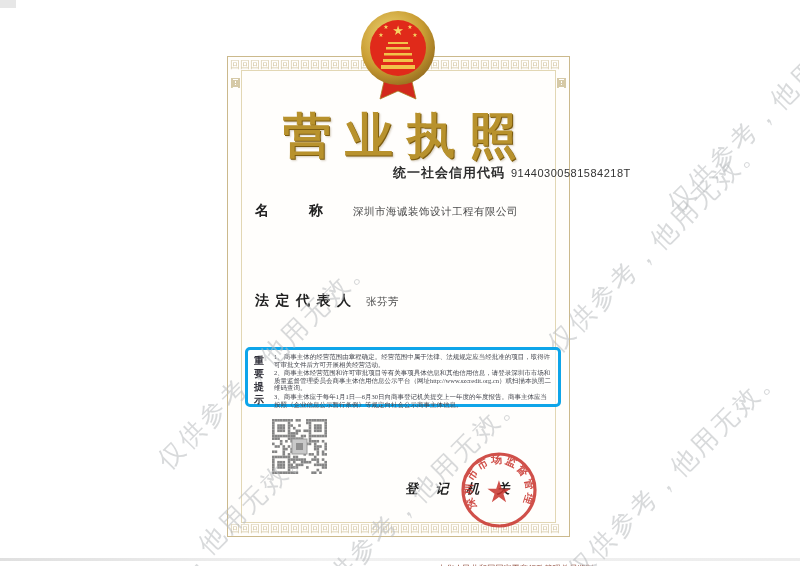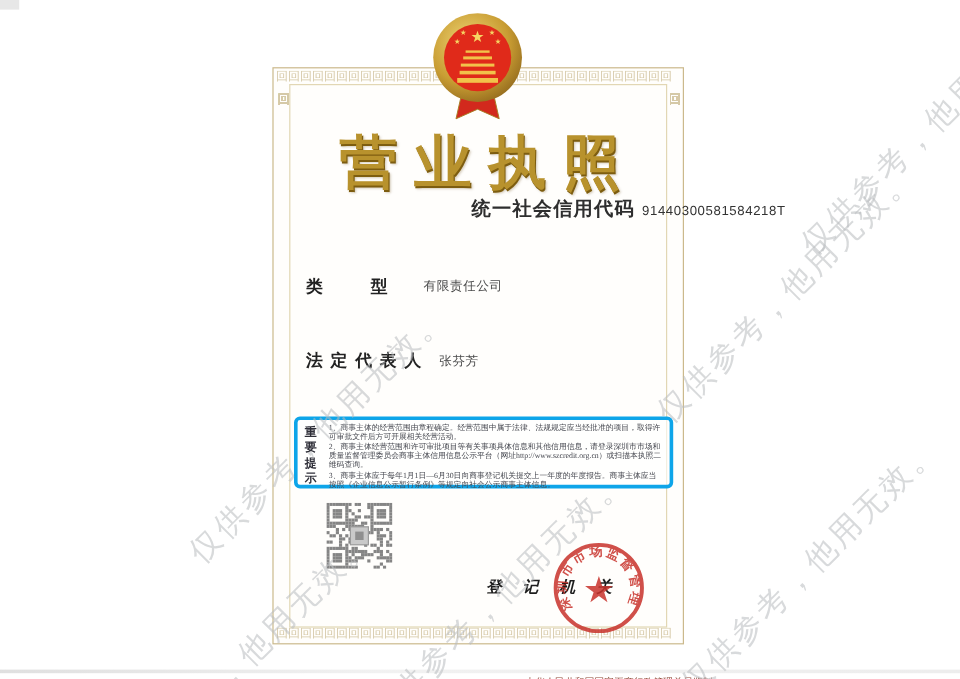--- a/index.html
+++ b/index.html
@@ -21,21 +21,21 @@
   .frame-inner{position:absolute;inset:13px;border:1px solid #e2d7b4;pointer-events:none;}
   
   .emblem{position:absolute;left:359px;top:9px;z-index:3;}
   
   .cert-title{position:absolute;left:407px;top:104px;transform:translateX(-50%);
       font-size:48px;font-weight:bold;letter-spacing:14px;color:#b8922d;z-index:2;
       text-shadow:1px 1px 0 #7d5d10,2px 2px 2px rgba(90,60,0,.25);
       font-family:"DejaVu Sans",sans-serif;white-space:nowrap;}
   
   .credit{position:absolute;left:393px;top:164px;z-index:2;display:flex;gap:6px;align-items:baseline;}
-  .credit .lbl{font-weight:bold;font-size:16px;color:#2e2e2e;letter-spacing:1px;}
+  .credit .lbl{font-weight:bold;font-size:13px;color:#2e2e2e;letter-spacing:1px;}
   .credit .code{font-family:Liberation Sans, sans-serif;font-size:11px;color:#333;letter-spacing:.5px;}
   
   .frow{position:absolute;z-index:2;display:flex;align-items:flex-start;}
   .flabel{display:inline-block;font-weight:bold;font-size:14px;color:#222;
       text-align:justify;text-align-last:justify;line-height:15px;}
   .w-short{width:68px;}
   .w-long{width:96px;}
   .fvalue{font-family:"Liberation Serif",serif;font-size:10.5px;color:#4b4b4b;
       line-height:14px;letter-spacing:.5px;padding-top:2px;}
   .v-wrap{width:196px;}
@@ -112,23 +112,23 @@
     </svg>
   </div>
 
   <div class="cert-title">营业执照</div>
 
   <div class="credit">
     <span class="lbl">统一社会信用代码</span>
     <span class="code">91440300581584218T</span>
   </div>
 
-  <div class="frow" style="left:255px;top:231px">
-    <span class="flabel w-short">类型</span>
-    <span class="fvalue" style="margin-left:30px">有限责任公司</span>
+  <div class="frow" style="left:255px;top:203px">
+    <span class="flabel w-short">名称</span>
+    <span class="fvalue" style="margin-left:30px">深圳市海诚装饰设计工程有限公司</span>
   </div>
   <div class="frow" style="left:255px;top:293px">
     <span class="flabel w-long">法定代表人</span>
     <span class="fvalue" style="margin-left:15px">张芬芳</span>
   </div>
 
   <div class="notice">
     <div class="notice-label">重要提示</div>
     <div class="notice-body">
       <p>1、商事主体的经营范围由章程确定。经营范围中属于法律、法规规定应当经批准的项目，取得许可审批文件后方可开展相关经营活动。</p>

